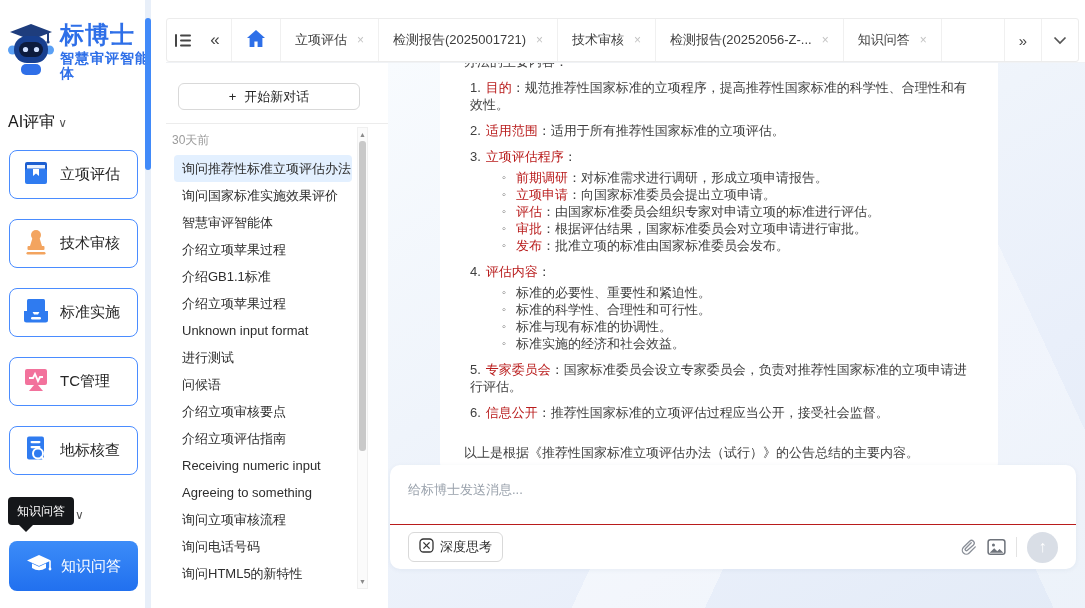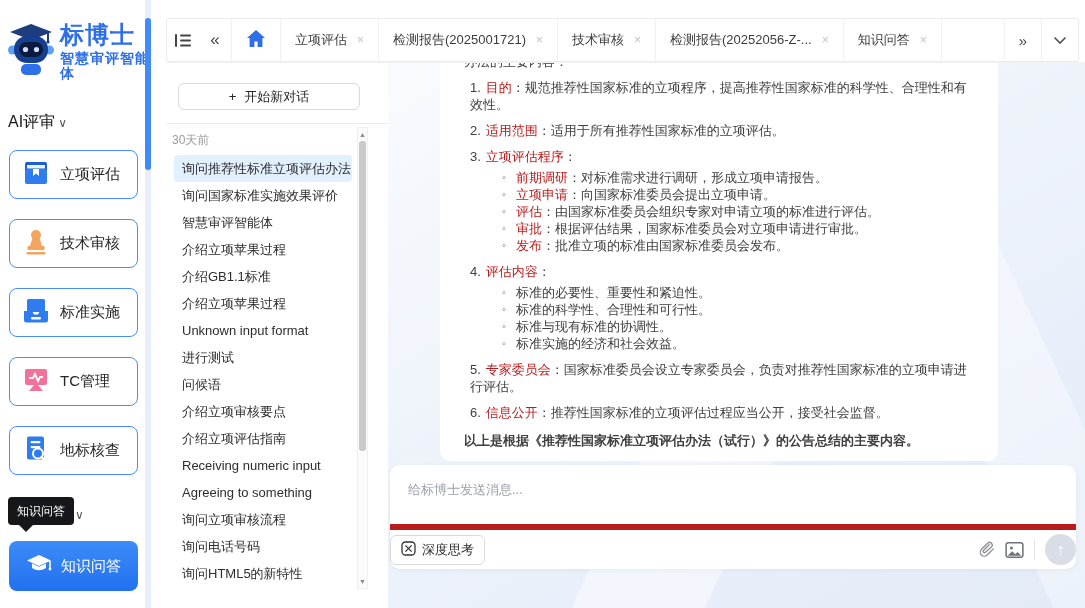--- a/index.html
+++ b/index.html
@@ -62,30 +62,30 @@
   .bubble{position:absolute;left:52px;top:-24px;width:510px;background:#fff;border-radius:10px;
           padding:14px 24px 12px;font-size:13px;color:#404040;}
   .msg-intro{line-height:17px;margin:0 0 9px;}
   .msg-list{list-style:none;margin:0;padding:0 0 0 6px;}
   .msg-item{line-height:17px;margin-bottom:9px;}
   .msg-num{margin-right:5px;}
   .b{font-weight:400;color:#b91c1c;}
   .sub{list-style:none;margin:4px 0 6px;padding-left:32px;}
   .sub li{line-height:17px;position:relative;padding-left:14px;}
   .sub li::before{content:"◦";position:absolute;left:0;top:0;color:#666;font-size:11px;}
-  .msg-outro{line-height:17px;margin:11px 0 0;font-weight:bold;}
+  .msg-outro{line-height:17px;margin:23px 0 0;}
 
   
   .composer{position:absolute;left:2px;top:402px;width:686px;height:104px;background:#fff;border-radius:10px;
             box-shadow:0 1px 5px rgba(30,60,120,.06);box-sizing:border-box;}
   .composer textarea{position:absolute;left:16px;top:14px;width:640px;height:38px;border:none;outline:none;resize:none;
             font-family:inherit;font-size:13px;color:#555;background:transparent;}
   .composer textarea::placeholder{color:#9aa2ac;}
-  .composer-bar{position:absolute;left:0;bottom:0;width:100%;height:45px;border-top:6px solid #b91c1c;
-            display:flex;align-items:center;padding:0 0;box-sizing:border-box;gap:10px;}
+  .composer-bar{position:absolute;left:0;bottom:0;width:100%;height:45px;border-top:1px solid #b91c1c;
+            display:flex;align-items:center;padding:0 18px;box-sizing:border-box;gap:10px;}
   .think-btn{display:flex;align-items:center;gap:6px;border:1px solid #d9d9d9;border-radius:6px;padding:5px 10px;
             font-size:13px;color:#2b2b2b;background:#fff;cursor:pointer;}
   .bar-right{margin-left:auto;display:flex;align-items:center;gap:10px;}
   .bar-icon{display:flex;align-items:center;cursor:pointer;}
   .vdiv{width:1px;height:20px;background:#e3e3e3;}
   .send{width:31px;height:31px;border-radius:50%;background:#d9dee6;display:flex;align-items:center;justify-content:center;
         color:#fff;font-size:16px;font-weight:700;cursor:pointer;}
 </style>
 </head>
 <body>

